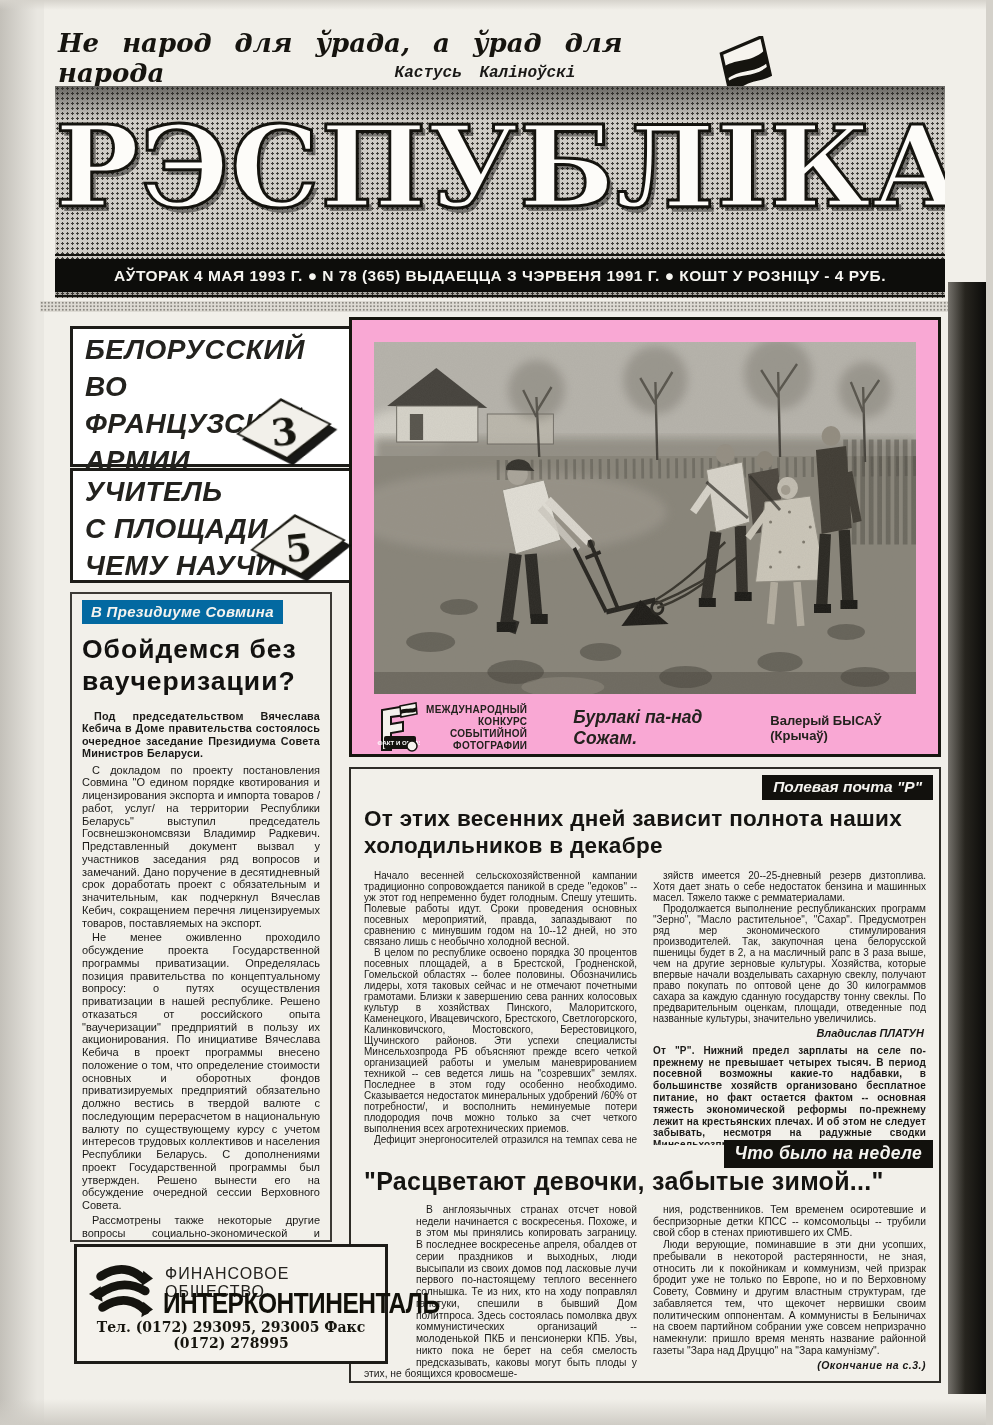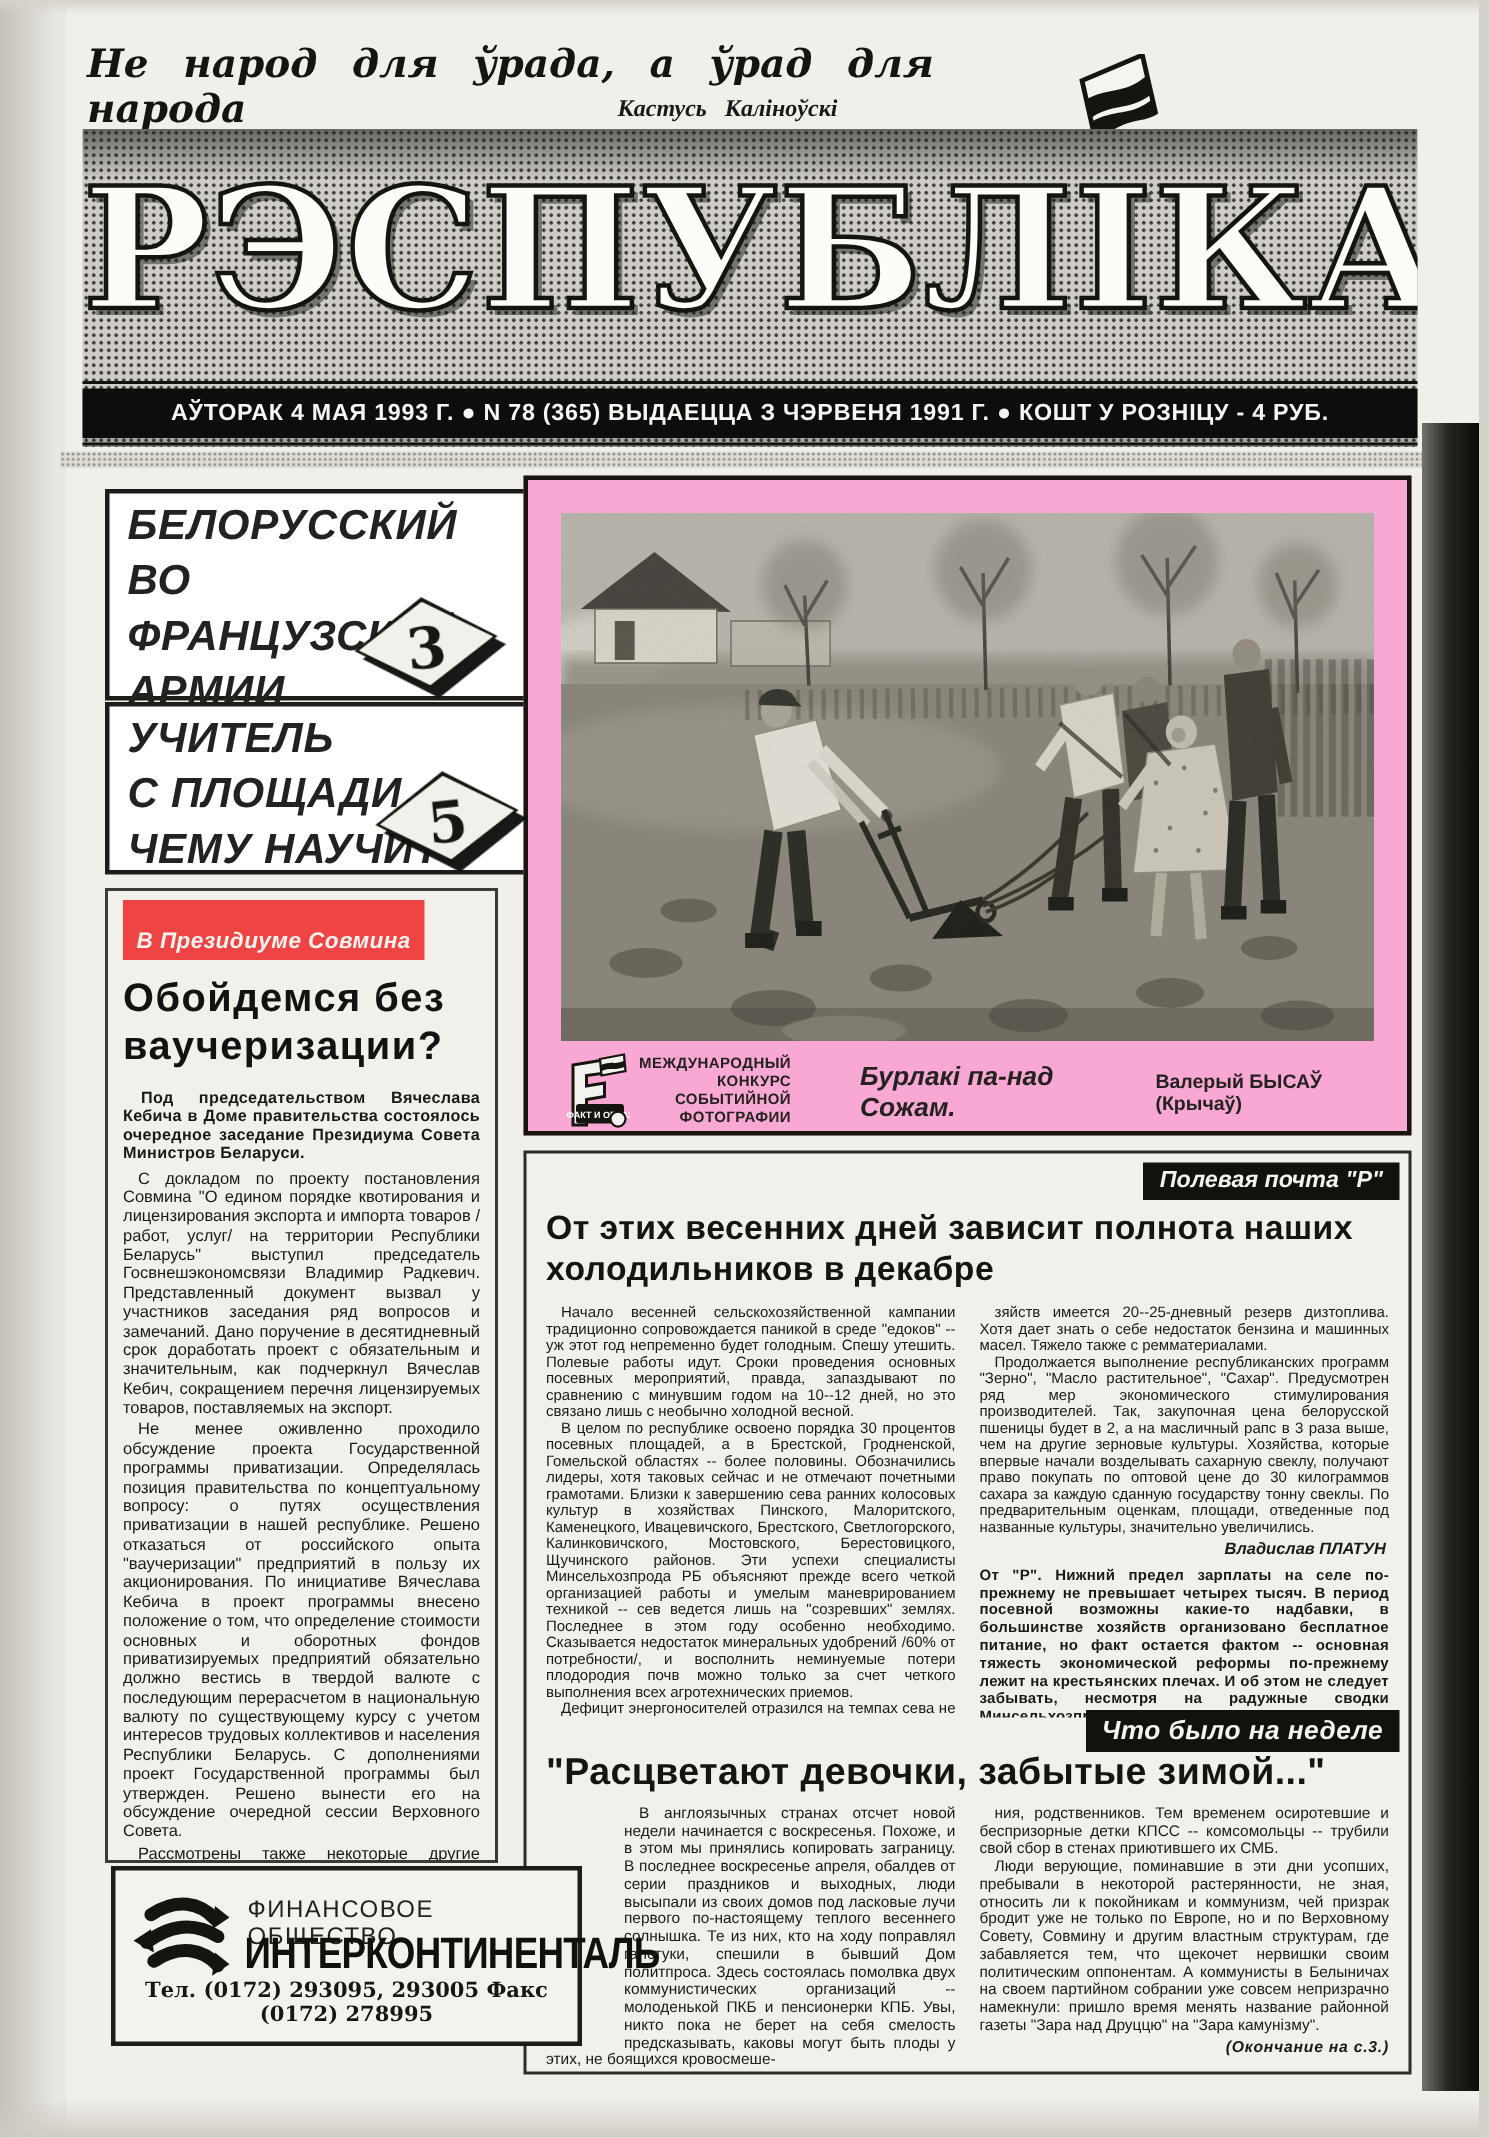--- a/index.html
+++ b/index.html
@@ -7,21 +7,21 @@
   #page{position:relative;width:993px;height:1425px;overflow:hidden;background:#f1efe9;}
   
   .edge-left{position:absolute;left:0;top:0;width:44px;height:100%;background:linear-gradient(90deg,#c3c0b9,#e9e7e1 85%);}
   .edge-bottom{position:absolute;left:0;bottom:0;width:100%;height:26px;background:linear-gradient(0deg,#cfccc5,rgba(207,204,197,0));}
   .edge-top{position:absolute;left:0;top:0;width:100%;height:10px;background:linear-gradient(180deg,#d6d3cc,rgba(214,211,204,0));}
   .dark-band{position:absolute;left:948px;top:282px;width:38px;height:1112px;background:linear-gradient(90deg,#75726c,#27251f 45%,#0b0b09);}
   .right-edge{position:absolute;left:986px;top:0;width:7px;height:100%;background:#d4d1ca;}
 
   
   .motto{position:absolute;left:58px;top:28px;width:620px;font-family:"DejaVu Serif",serif;font-weight:bold;font-style:italic;font-size:26px;word-spacing:14px;color:#16140f;}
-  .motto-author{position:absolute;left:320px;top:64px;width:330px;text-align:center;font-family:Liberation Serif, serif;font-weight:bold;font-style:italic;font-size:16px;word-spacing:8px;}
+  .motto-author{position:absolute;left:320px;top:64px;width:330px;text-align:center;font-family:Liberation Mono, monospace;font-weight:bold;font-style:italic;font-size:16px;word-spacing:8px;}
 
   
   .flag{position:absolute;left:712px;top:36px;width:66px;height:76px;}
 
   
   .masthead{position:absolute;left:55px;top:86px;width:890px;height:212px;
     background-color:#cfccc6;
     background-image:radial-gradient(circle,#3f3d39 1px,rgba(63,61,57,0) 1.35px);
     background-size:5px 5px;text-align:center;overflow:hidden;}
   .masthead:after{content:"";position:absolute;inset:0;background:linear-gradient(180deg,rgba(35,34,31,.6),rgba(35,34,31,0) 16%,rgba(35,34,31,0) 82%,rgba(35,34,31,.25));}
@@ -37,21 +37,21 @@
   .teaser{position:absolute;left:70px;width:262px;border:3px solid #1d1c18;background:#ffffff;padding:3px 12px 10px;
     font-style:italic;font-weight:bold;font-size:28px;line-height:1.32;letter-spacing:.5px;color:#23221e;}
   .pgmark{position:absolute;width:96px;height:62px;transform:rotate(-6deg);filter:drop-shadow(5px 6px 0 rgba(12,12,10,.95));z-index:3;}
   .pgmark .d-out{position:absolute;inset:0;background:#17160f;clip-path:polygon(50% 0,100% 50%,50% 100%,0 50%);}
   .pgmark .d-in{position:absolute;inset:3px;background:#f2f0ea;clip-path:polygon(50% 0,100% 50%,50% 100%,0 50%);}
   .pgmark .num{position:absolute;inset:0;display:flex;align-items:center;justify-content:center;
     font-family:"DejaVu Serif",serif;font-weight:bold;font-size:38px;color:#17160f;padding-top:4px;}
 
   
   .left-box{position:absolute;left:70px;top:592px;width:262px;height:650px;border:2px solid #3c3a35;background:#f2f0ea;padding:6px 10px;box-sizing:border-box;overflow:hidden;}
-  .kicker{display:inline-block;background:#ef4444;color:#f4f3ef;font-style:italic;font-weight:bold;font-size:15px;padding:19px 9px 4px;letter-spacing:.3px;}
+  .kicker{display:inline-block;background:#0369a1;color:#f4f3ef;font-style:italic;font-weight:bold;font-size:15px;padding:3px 9px 4px;letter-spacing:.3px;}
   .lh1{font-weight:bold;font-size:26.5px;line-height:1.2;letter-spacing:1px;margin:10px 0 12px;color:#131210;}
   .body p{margin:0 0 2px;font-size:11px;line-height:1.16;text-align:justify;text-indent:10px;}
   .body p.lead{font-weight:bold;font-size:10.8px;letter-spacing:.2px;text-indent:12px;margin-bottom:4px;}
 
   
   .ad-box{position:absolute;left:74px;top:1244px;width:314px;height:120px;border:3px solid #1d1c18;background:#f4f2ec;box-sizing:border-box;}
   .ad-logo{position:absolute;left:12px;top:12px;width:64px;height:64px;}
   .ad-l1{position:absolute;left:88px;top:18px;width:215px;font-size:16px;letter-spacing:1px;color:#23221e;}
   .ad-l2{position:absolute;left:86px;top:40px;width:222px;font-weight:bold;font-size:24.5px;letter-spacing:-.5px;transform:scaleY(1.2);transform-origin:top left;color:#111009;}
   .ad-contacts{position:absolute;left:0;bottom:10px;width:100%;text-align:center;font-family:"DejaVu Serif",serif;font-weight:bold;font-size:14px;color:#17160f;}

